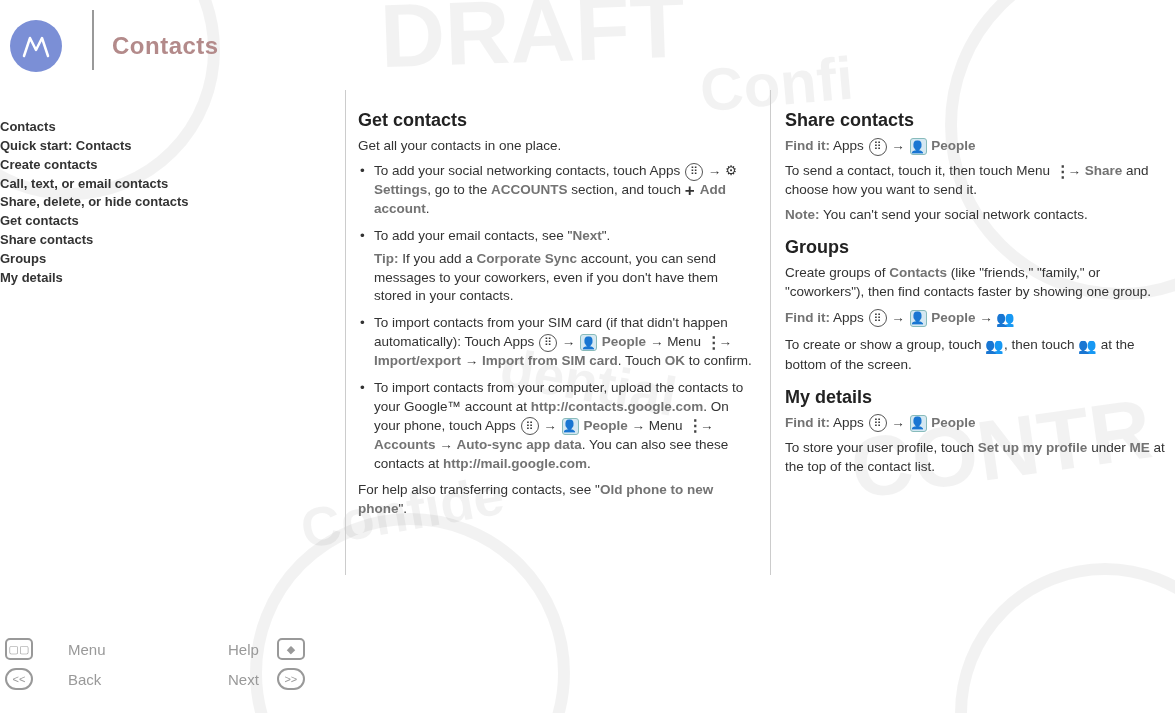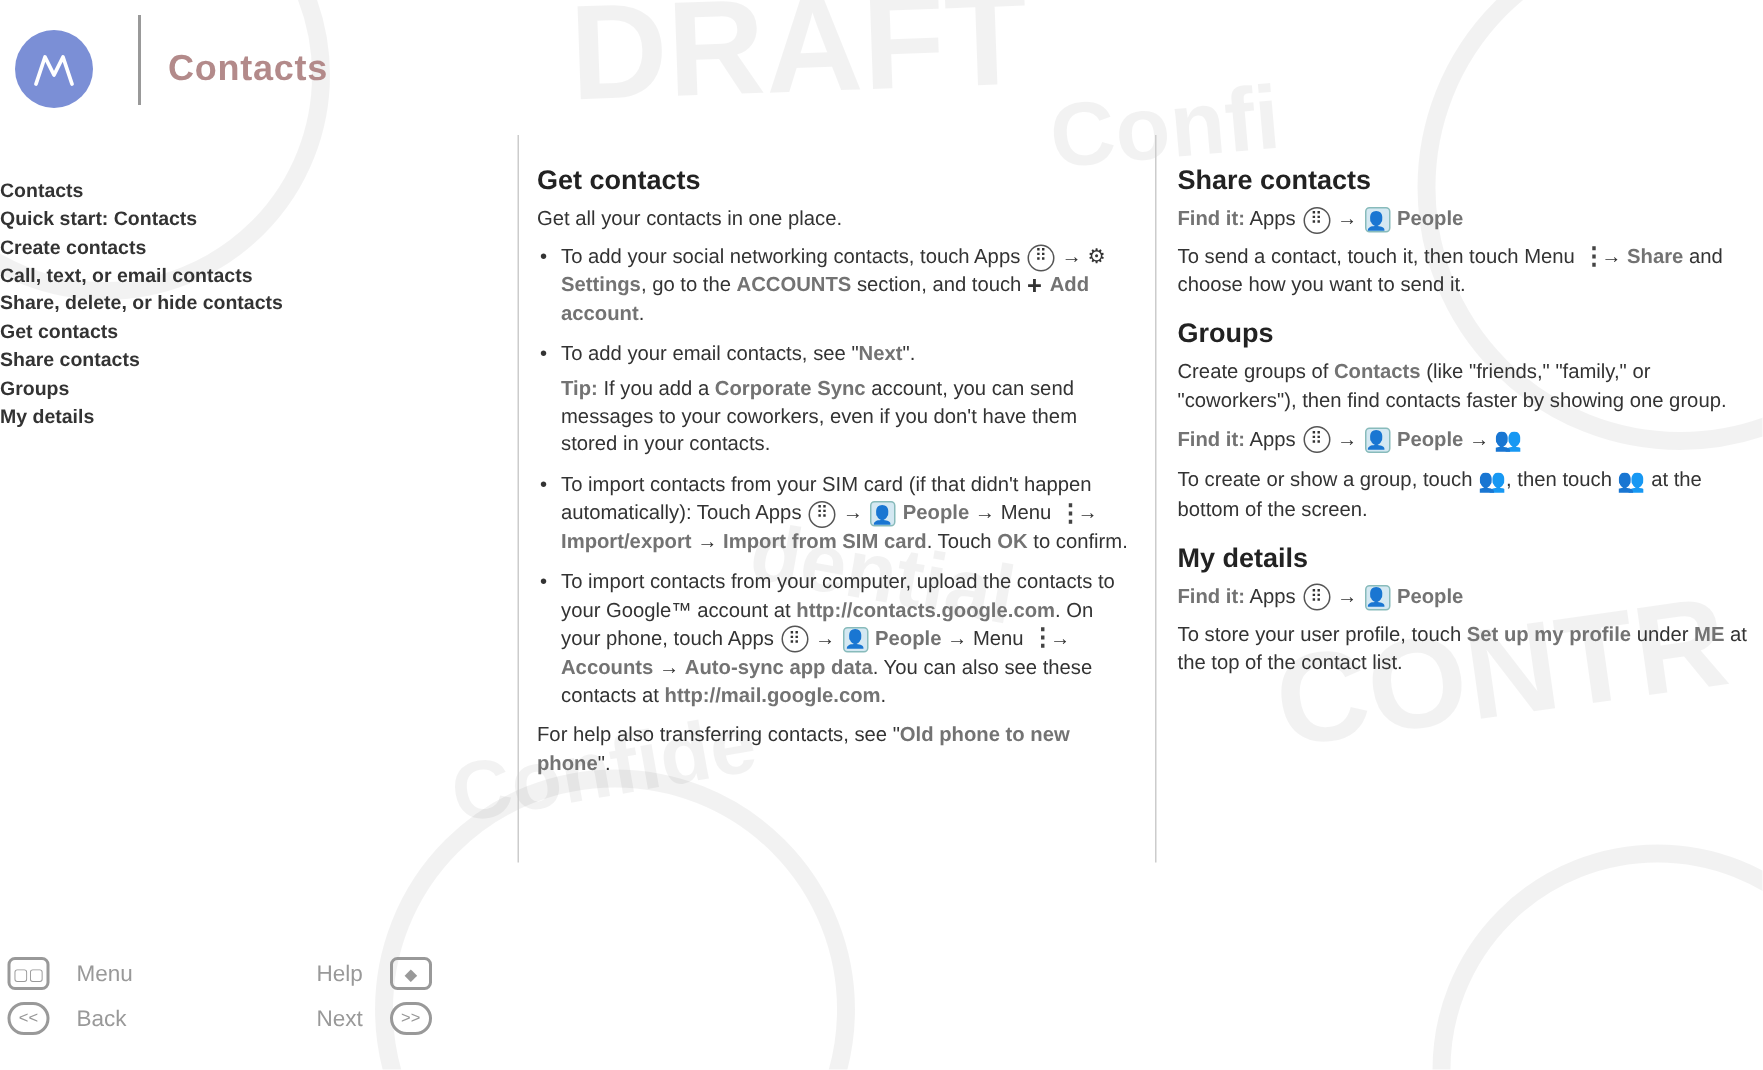--- a/index.html
+++ b/index.html
@@ -83,21 +83,21 @@
 
     .footer-nav {
       position: absolute;
       bottom: 15px;
       left: 5px;
       width: 300px;
       font-size: 15px;
       color: #999;
     }
     .footer-row { display: flex; align-items: center; margin-bottom: 8px; gap: 10px; }
-    .footer-row .flabel { width: 80px; display: inline-block; margin-left: 8px; }
+    .footer-row .flabel { width: 80px; display: inline-block; margin-left: 25px; }
     .footer-row .flabel2 { margin-left: 70px; margin-right: 8px; }
     .nav-icon {
       width: 28px; height: 22px;
       border: 2px solid #999;
       border-radius: 5px;
       display: inline-flex;
       align-items: center; justify-content: center;
       font-size: 11px; color: #999;
     }
     .nav-icon.round { border-radius: 12px; }
@@ -235,20 +235,21 @@
       <span>To import contacts from your computer, upload the contacts to your Google™ account at </span><b>http://contacts.google.com</b><span>. On your phone, touch Apps </span><span class="inline-icon">⠿</span><span> → </span><span class="inline-icon square">👤</span><b> People</b><span> → Menu </span><span class="menu-dots"></span><span> → </span><b>Accounts</b><span> → </span><b>Auto-sync app data</b><span>. You can also see these contacts at </span><b>http://mail.google.com</b><span>.</span>
     </li>
   </ul>
   <p><span>For help also transferring contacts, see "</span><b>Old phone to new phone</b><span>".</span></p>
 </div>
 
 <div class="column col-b">
   <h2>Share contacts</h2>
   <p><b>Find it:</b><span> Apps </span><span class="inline-icon">⠿</span><span> → </span><span class="inline-icon square">👤</span><b> People</b></p>
   <p><span>To send a contact, touch it, then touch Menu </span><span class="menu-dots"></span><span> → </span><b>Share</b><span> and choose how you want to send it.</span></p>
+  <p><b>Note:</b><span> You can't send your social network contacts.</span></p>
 
   <h2 style="margin-top:10px;">Groups</h2>
   <p><span>Create groups of </span><b>Contacts</b><span> (like "friends," "family," or "coworkers"), then find contacts faster by showing one group.</span></p>
   <p><b>Find it:</b><span> Apps </span><span class="inline-icon">⠿</span><span> → </span><span class="inline-icon square">👤</span><b> People</b><span> → </span><span class="group-icon">👥</span></p>
   <p><span>To create or show a group, touch </span><span class="group-icon">👥</span><span>, then touch </span><span class="group-icon">👥</span><span> at the bottom of the screen.</span></p>
 
   <h2 style="margin-top:10px;">My details</h2>
   <p><b>Find it:</b><span> Apps </span><span class="inline-icon">⠿</span><span> → </span><span class="inline-icon square">👤</span><b> People</b></p>
   <p><span>To store your user profile, touch </span><b>Set up my profile</b><span> under </span><b>ME</b><span> at the top of the contact list.</span></p>
 </div>

